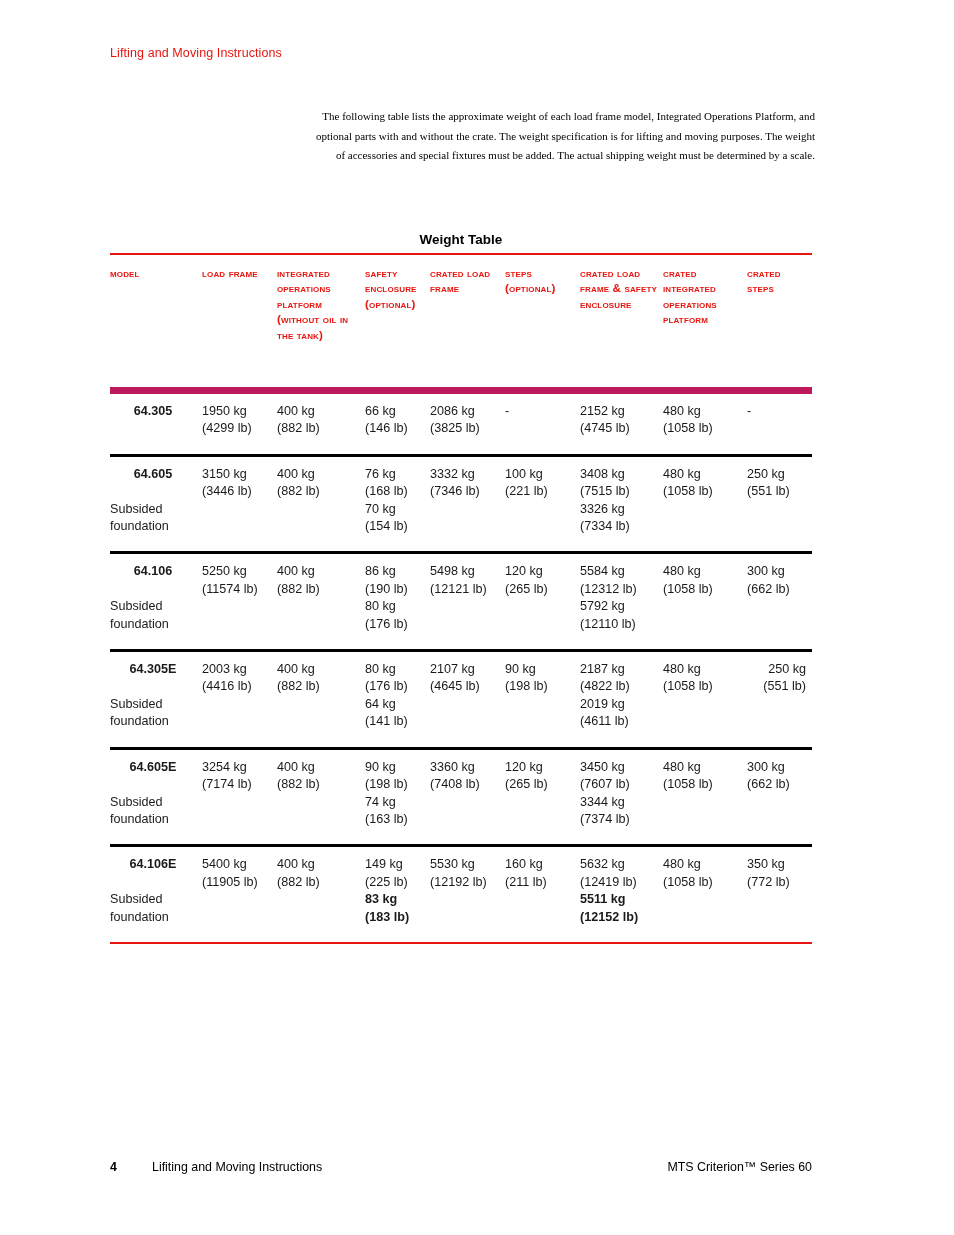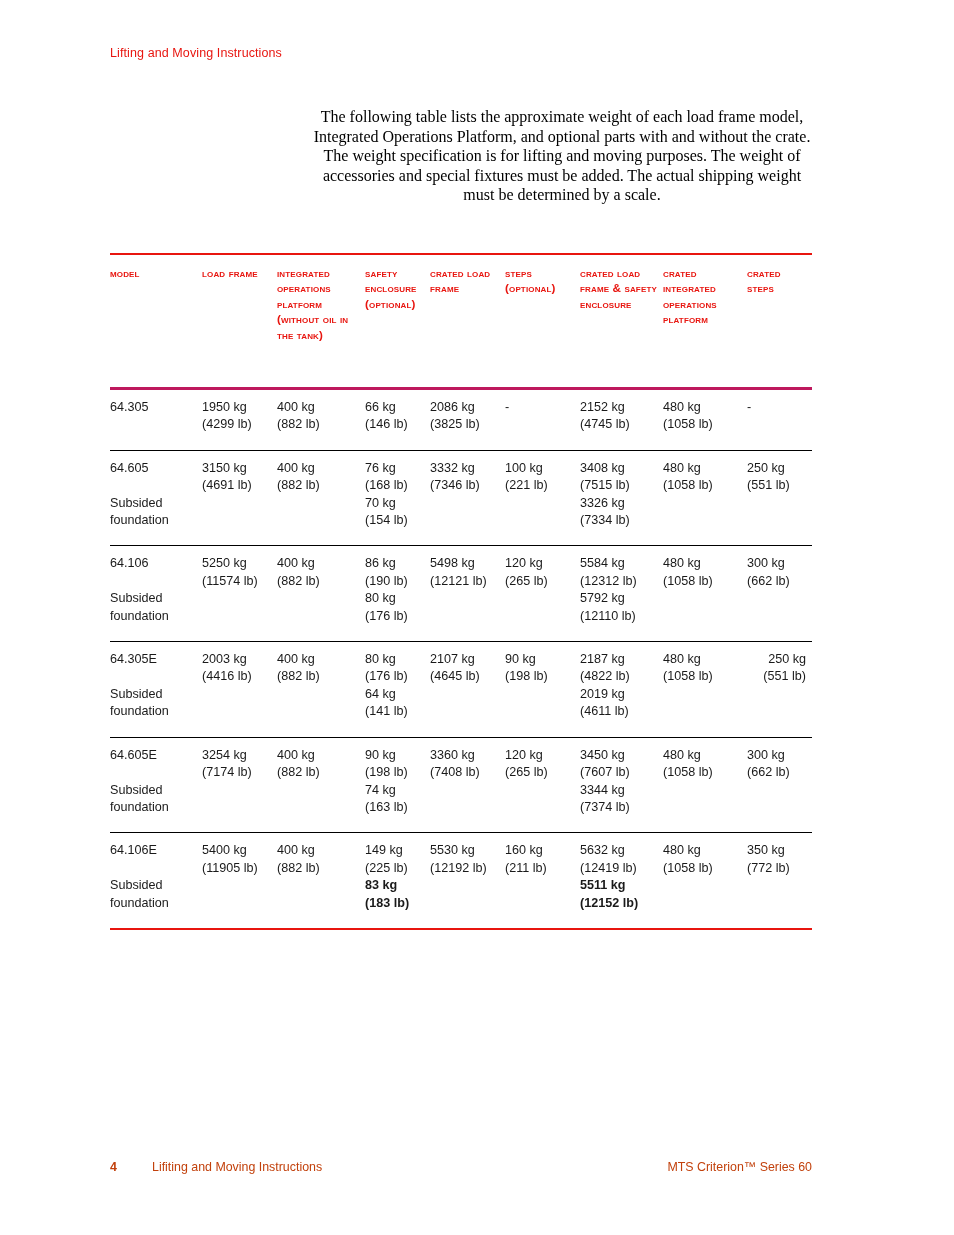--- a/index.html
+++ b/index.html
@@ -26,24 +26,24 @@
     letter-spacing: 0.1px;
   }
 
   
   .intro {
     position: absolute;
     left: 309px;
     top: 107px;
     width: 506px;
     font-family: "Liberation Serif", serif;
-    font-size: 16px;
+    font-size: 11px;
     line-height: 19.6px;
     color: #000000;
-    text-align: center;
+    text-align: right;
   }
 
   
   .table-caption {
     position: absolute;
     left: 110px;
     top: 232px;
     width: 702px;
     text-align: center;
     font-size: 13.5px;
@@ -68,21 +68,21 @@
   table.wtable col.c-iop        { width: 88px; }
   table.wtable col.c-safety     { width: 65px; }
   table.wtable col.c-clf        { width: 75px; }
   table.wtable col.c-steps      { width: 75px; }
   table.wtable col.c-clfse      { width: 83px; }
   table.wtable col.c-ciop       { width: 84px; }
   table.wtable col.c-csteps     { width: 65px; }
 
   table.wtable thead th {
     border-top: 2.2px solid #e8150f;
-    border-bottom: 3px solid #be185d;
+    border-bottom: 7px solid #be185d;
     color: #e8150f;
     font-size: 11.6px;
     font-weight: bold;
     text-align: left;
     vertical-align: top;
     padding: 10px 6px 10px 0;
     line-height: 15.4px;
     height: 112px;
     font-variant: small-caps;
     text-transform: lowercase;
@@ -101,44 +101,45 @@
     line-height: 17.4px;
   }
   table.wtable tbody tr.row-main td {
     padding-top: 9px;
   }
   table.wtable tbody tr.row-sub td {
     padding-top: 0px;
     padding-bottom: 16px;
   }
   table.wtable tbody tr.row-main td.model {
-    font-weight: normal;
+    font-weight: bold;
+    text-align: center;
   }
   table.wtable tbody tr.row-sub td.model {
     font-weight: normal;
   }
   table.wtable tbody tr.grp-sep td {
-    border-top: 1px solid #000000;
+    border-top: 3px solid #000000;
     margin-top: 40px;
   }
   table.wtable tbody tr.last-row td {
     border-bottom: 2.2px solid #e8150f;
     font-weight: bold;
   }
   td .ln { display: block; white-space: normal; }
   td.shift-right { text-align: right; padding-right: 12px; }
 
   
   .footer {
     position: absolute;
     left: 110px;
     top: 1160px;
     width: 702px;
     font-size: 12.4px;
-    color: #c2410c;
+    color: #000000;
   }
   .footer .pg {
     font-weight: bold;
     display: inline-block;
     width: 42px;
   }
   .footer .sec {
     display: inline-block;
   }
   .footer .right {
@@ -147,20 +148,21 @@
 </style>
 </head>
 <body>
 
 <div class="page">
 
   <div class="running-header">Lifting and Moving Instructions</div>
 
   <div class="intro">The following table lists the approximate weight of each load frame model, Integrated Operations Platform, and optional parts with and without the crate. The weight specification is for lifting and moving purposes. The weight of accessories and special fixtures must be added. The actual shipping weight must be determined by a scale.</div>
 
+  <div class="table-caption">Weight Table</div>
 
   <div class="wtable-wrap">
     <table class="wtable">
       <colgroup>
         <col class="c-model">
           <col class="c-lf">
           <col class="c-iop">
           <col class="c-safety">
         <col class="c-clf">
           <col class="c-steps">
@@ -245,21 +247,21 @@
             <td></td>
             <td></td>
             <td></td>
           </tr>
           <tr class="row-main table-row grp-sep">
             <td class="model">
               <span class="ln">64.605</span>
             </td>
             <td>
               <span class="ln">3150 kg</span>
-              <span class="ln">(4691 lb)</span>
+              <span class="ln">(3446 lb)</span>
             </td>
             <td>
               <span class="ln">400 kg</span>
               <span class="ln">(882 lb)</span>
             </td>
             <td>
               <span class="ln">76 kg</span>
               <span class="ln">(168 lb)</span>
             </td>
             <td>

